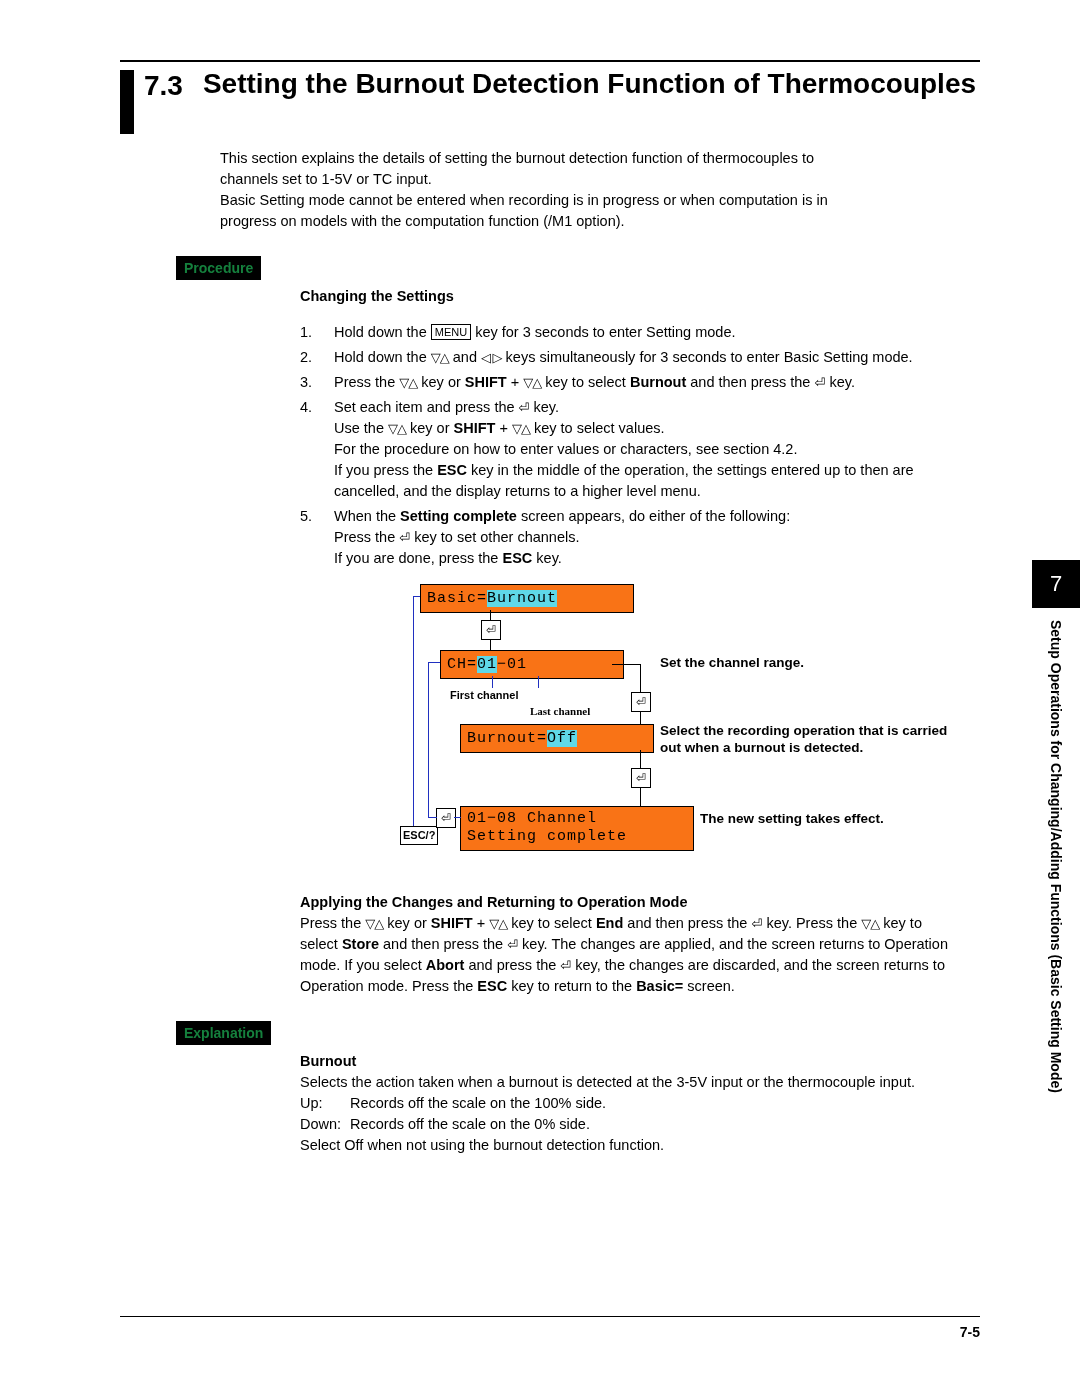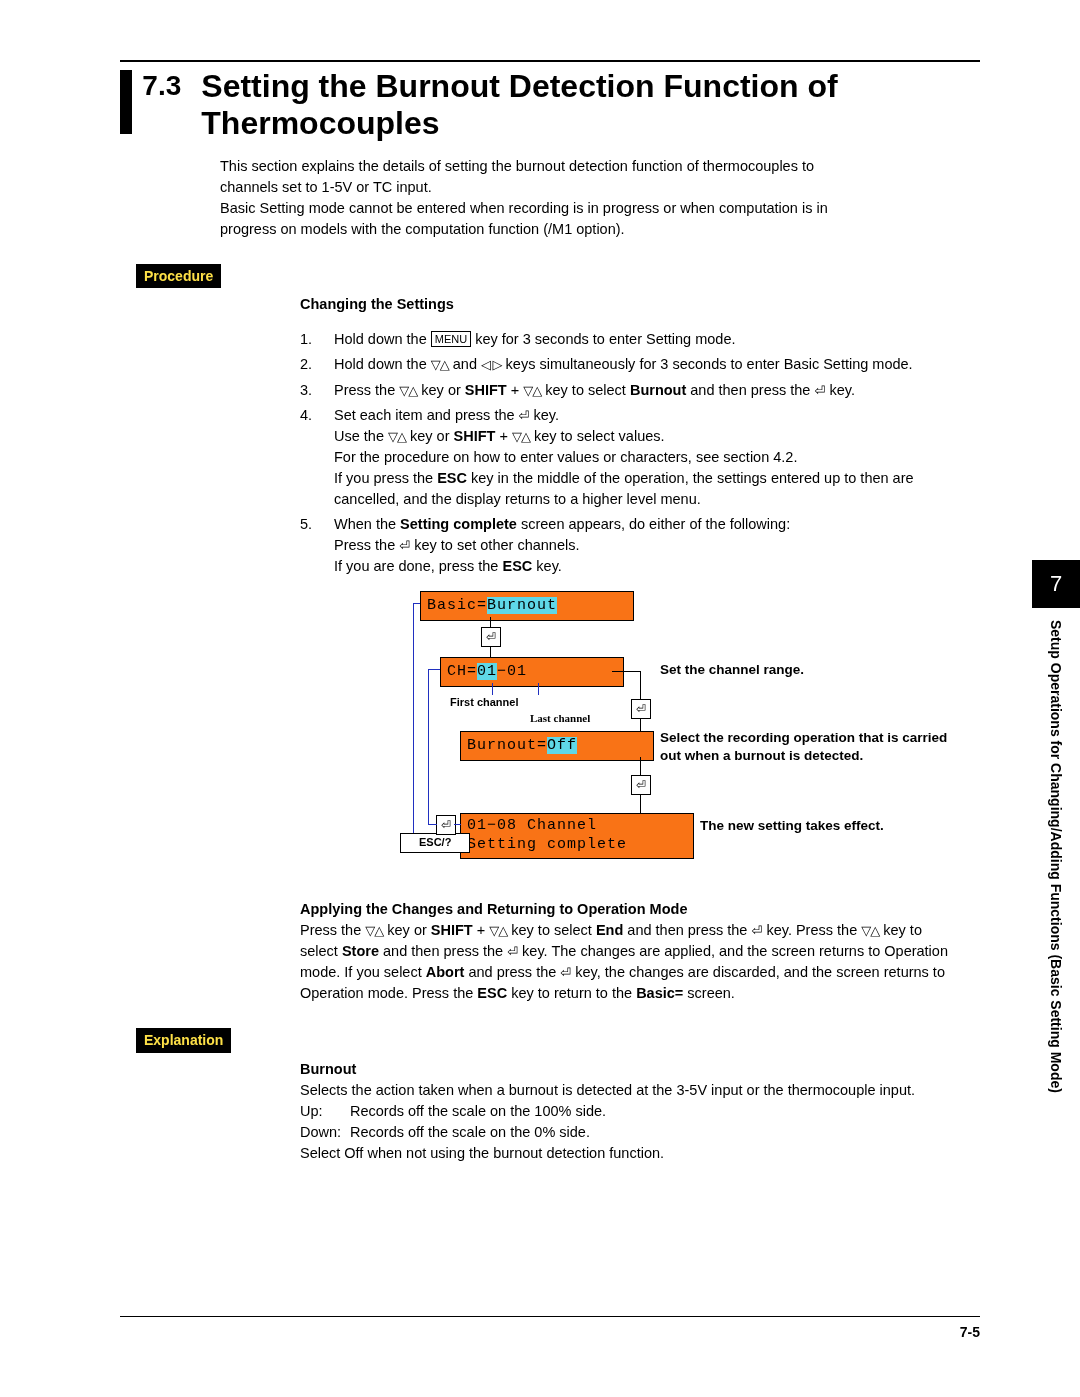--- a/index.html
+++ b/index.html
@@ -34,38 +34,38 @@
     margin-top: 2px;
   }
   .sec-num {
     font-size: 28px;
     font-weight: bold;
     margin-right: 20px;
     line-height: 1.15;
     padding-top: 2px;
   }
   .sec-title {
-    font-size: 32px;
+    font-size: 28px;
     font-weight: bold;
     line-height: 1.15;
   }
   .intro {
     margin-left: 100px;
     margin-top: 14px;
     width: 640px;
   }
   .label-badge {
     display: inline-block;
     background: #000;
-    color: #fde047;
+    color: #15803d;
     font-weight: bold;
     padding: 2px 8px;
     font-size: 14px;
     margin-top: 24px;
-    margin-left: 16px;
+    margin-left: 56px;
   }
   .subhead {
     font-weight: bold;
     margin-left: 180px;
     margin-top: 6px;
   }
   .steps {
     margin-left: 180px;
     width: 660px;
     padding: 0;
@@ -133,21 +133,21 @@
   .small-label {
     position: absolute;
     font-size: 11px;
     font-weight: bold;
   }
   .escbox {
     position:absolute;
     border:1px solid #000;
     font-size:11px;
     font-weight:bold;
-    padding:1px 18px;
+    padding:1px 2px;
     background:#fff;
   }
   .enterbox {
     position:absolute;
     border:1px solid #000;
     width:18px;
     height:18px;
     background:#fff;
     font-size:12px;
     text-align:center;

